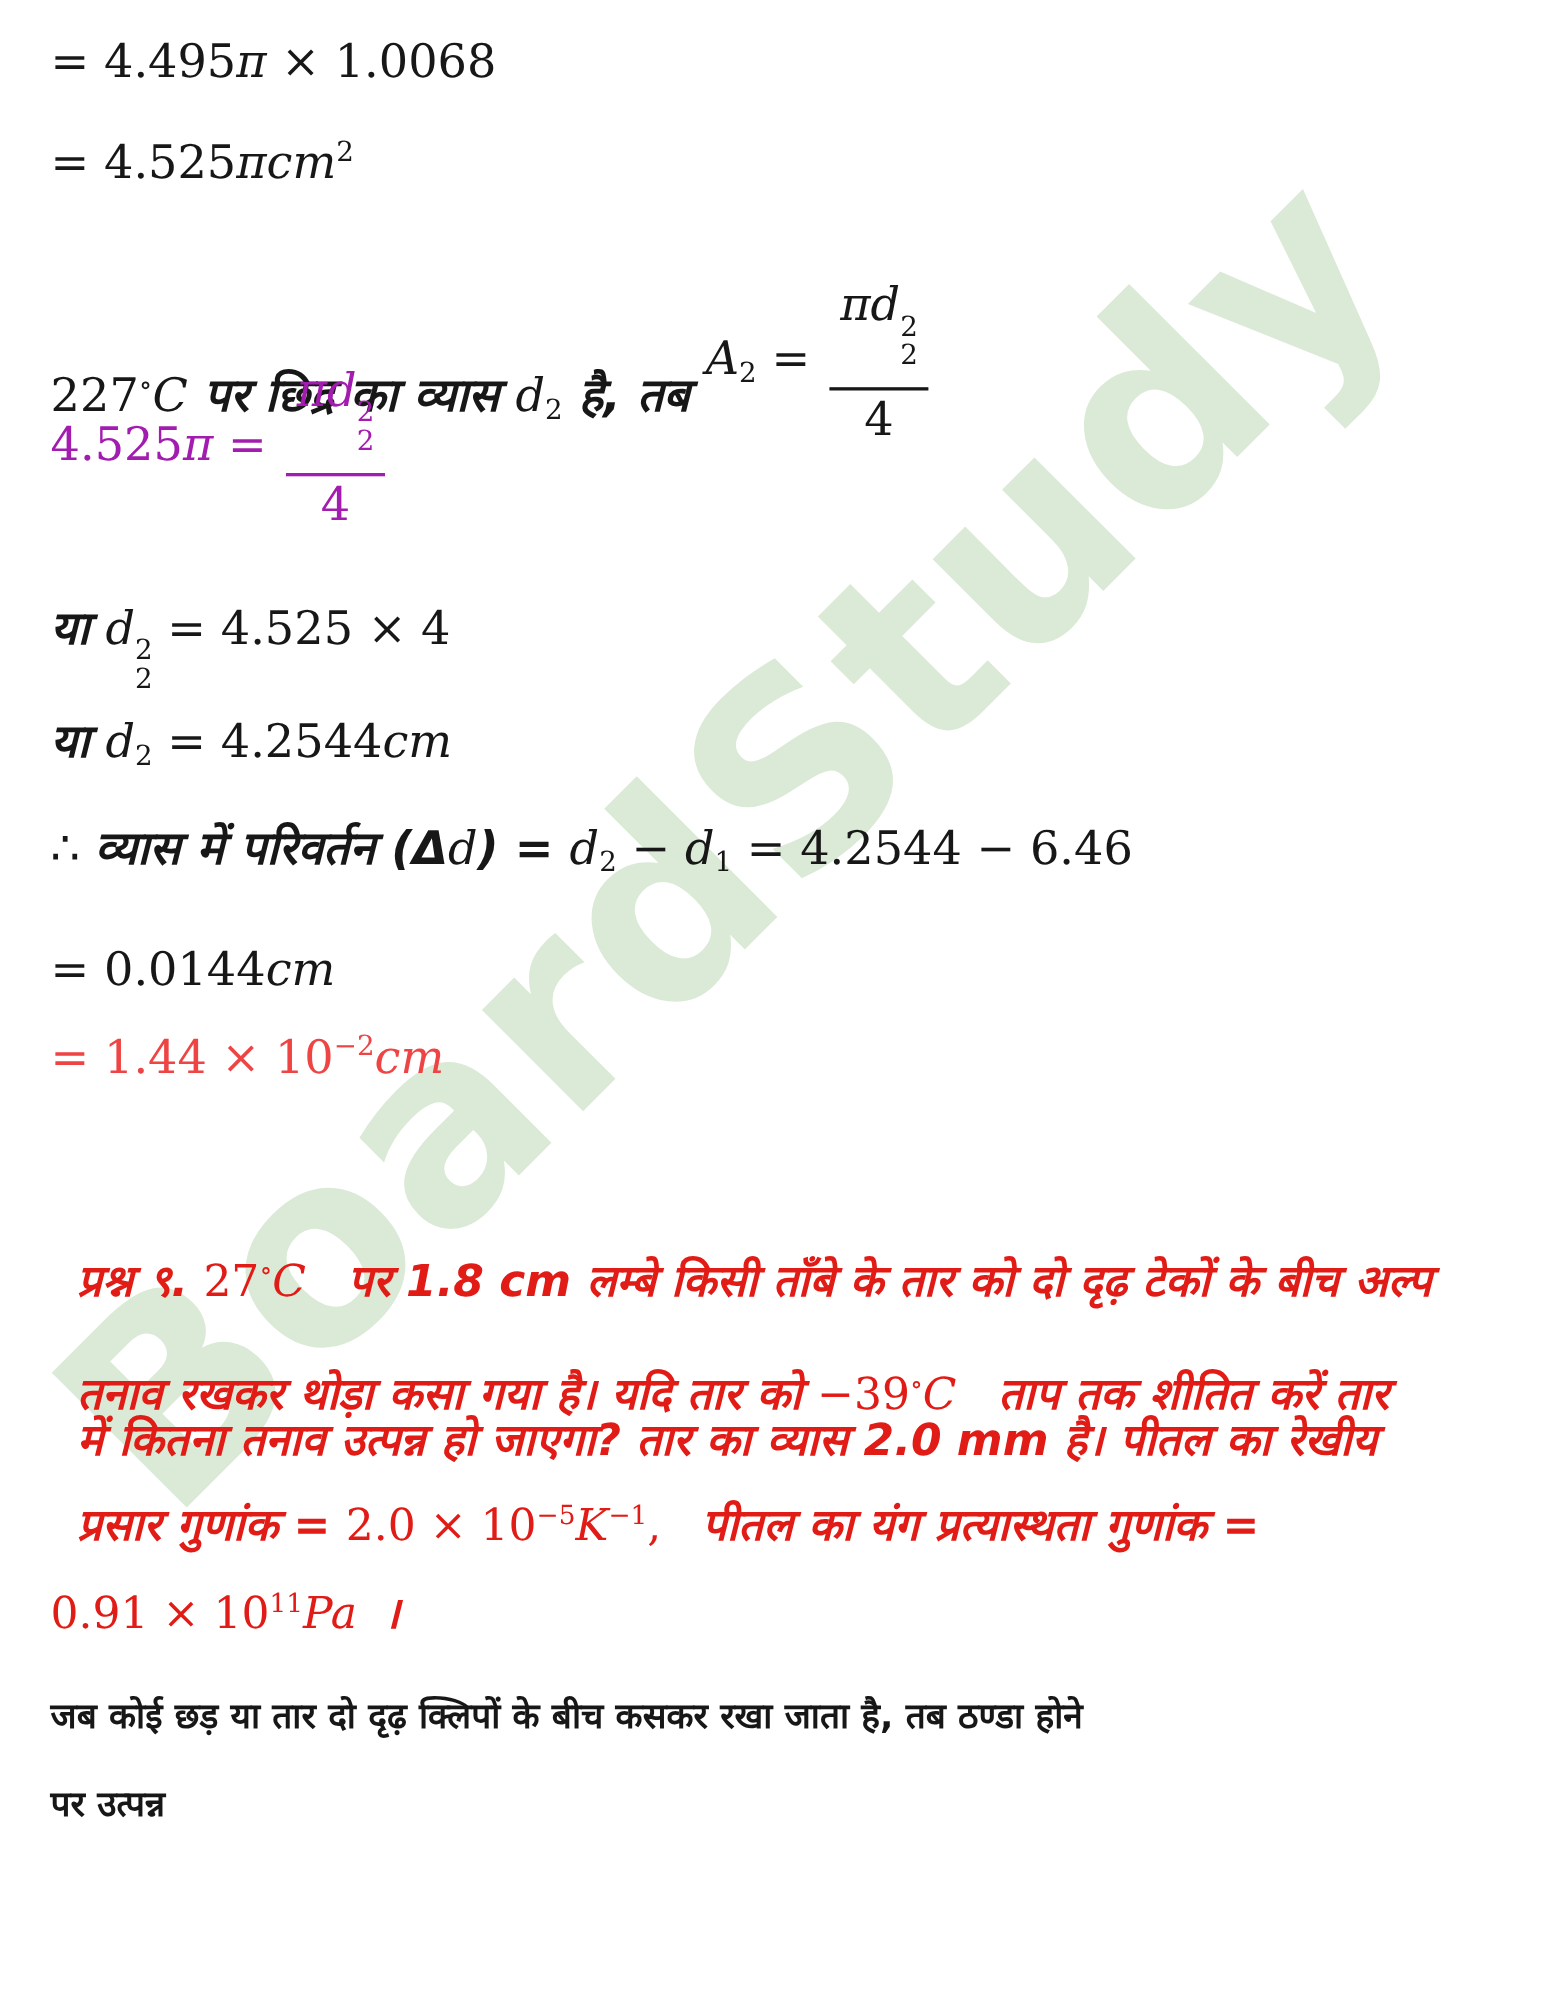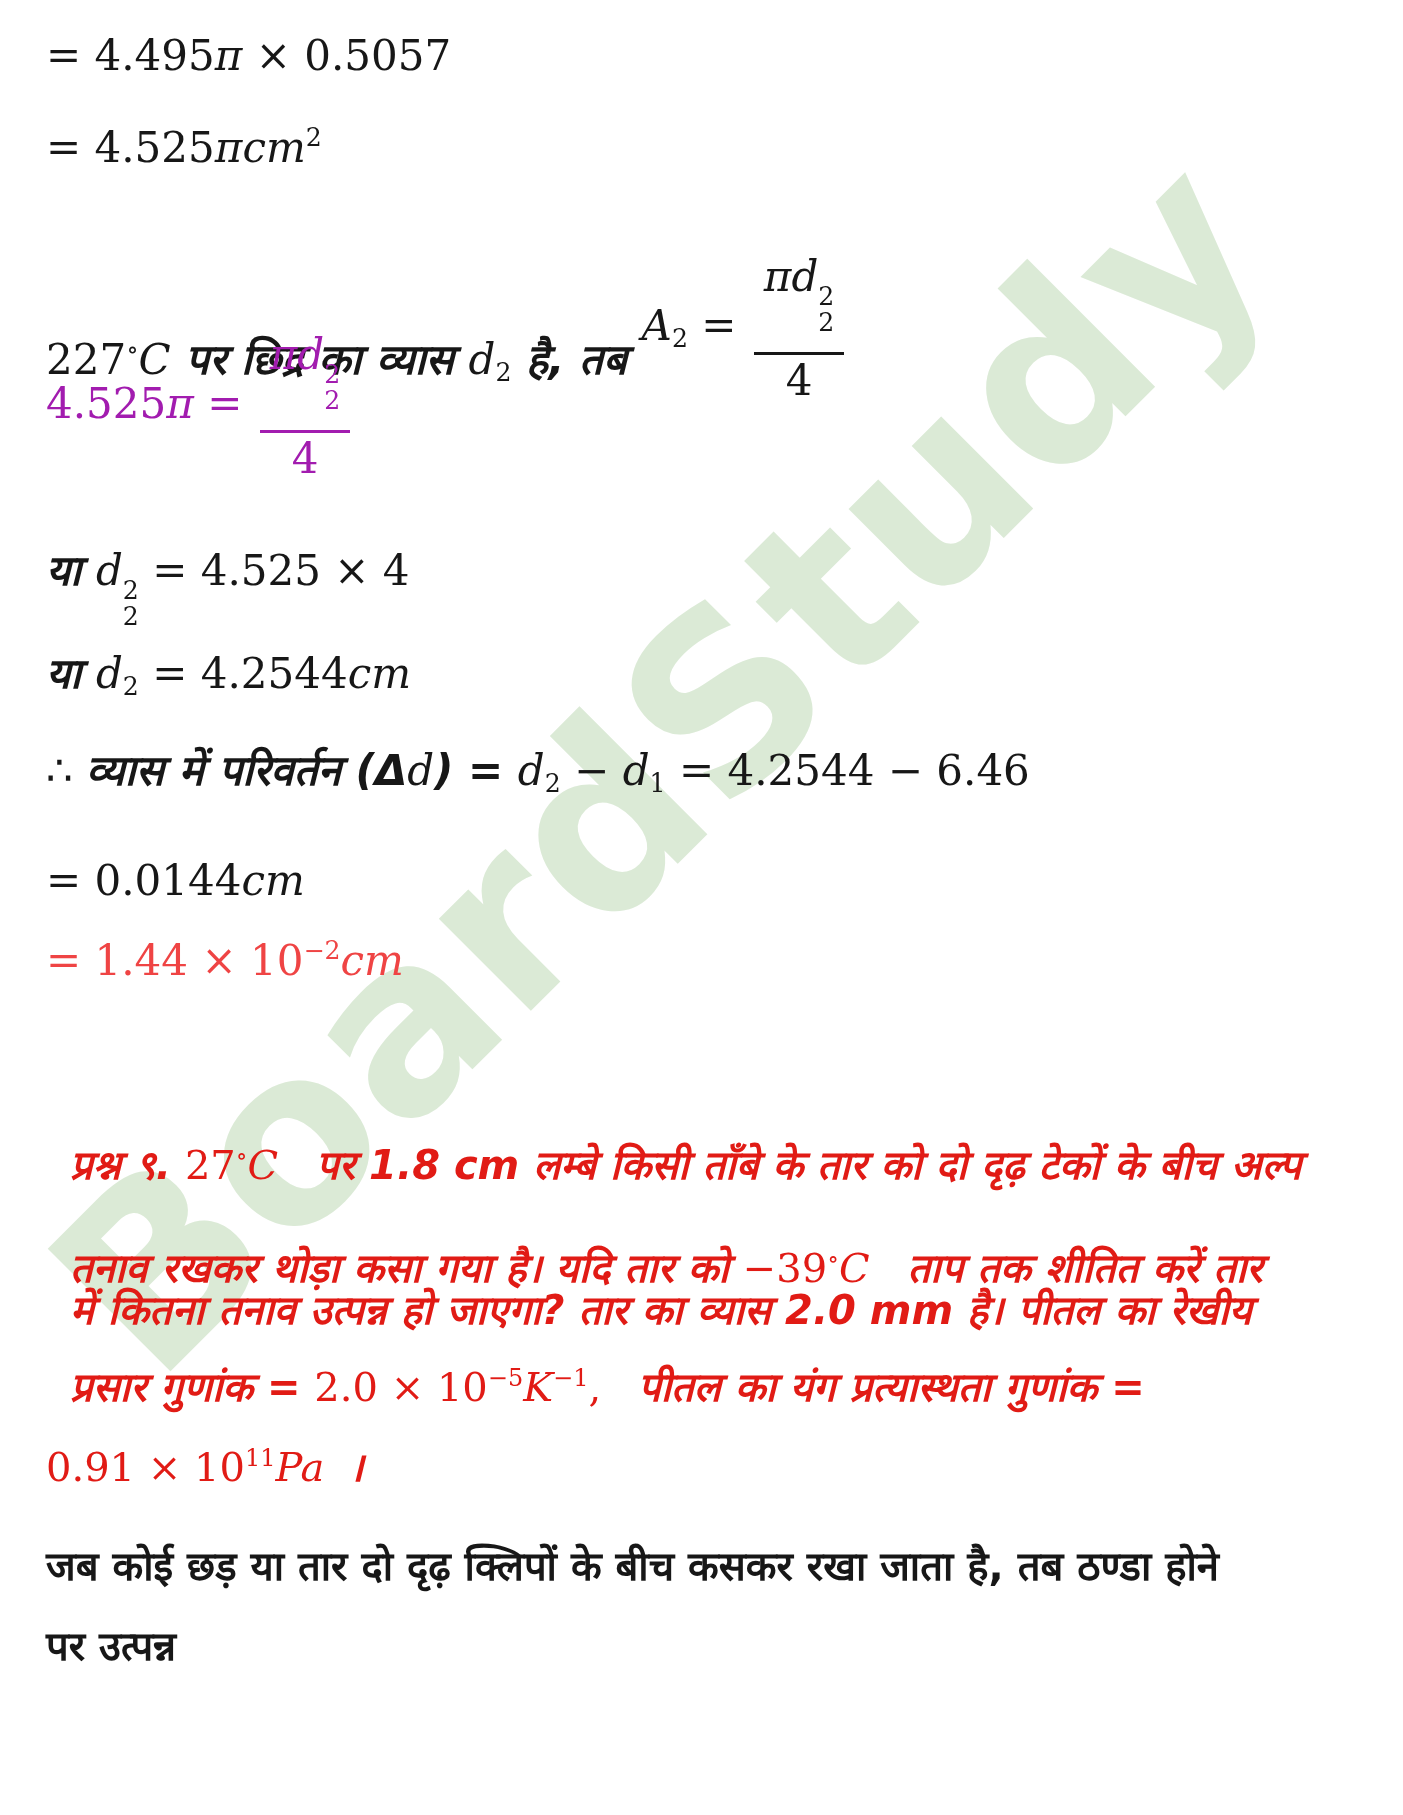--- a/index.html
+++ b/index.html
@@ -15,21 +15,21 @@
     font-family:"DejaVu Sans", sans-serif;
     font-weight:bold;font-size:238px;letter-spacing:2px;
     white-space:nowrap;z-index:0;user-select:none;
   }
   .line{
     position:absolute;left:46px;white-space:nowrap;z-index:1;
     line-height:1.25;
   }
   .sol-line{font-size:42px;}
   .q-line{font-size:40px;}
-  .ans-line{font-size:40px;line-height:1.3;}
+  .ans-line{font-size:32px;line-height:1.3;}
   .mt{font-style:normal;}
   .mi{font-style:italic;}
   .hindi{font-family:"DejaVu Sans", sans-serif;}
   .sol-line .hindi{font-weight:bold;font-style:italic;}
   .q-line .hindi{font-style:italic;font-weight:bold;margin-left:24px;}
   .ans-line .hindi{font-weight:bold;}
   .line sup{font-size:0.60em;vertical-align:0.62em;line-height:0;}
   .line sub{font-size:0.60em;vertical-align:-0.28em;line-height:0;}
   .frac{
     display:inline-block;vertical-align:middle;text-align:center;
@@ -43,21 +43,21 @@
   }
   .ss span{display:block;}
   .raised{position:relative;top:-34px;display:inline-block;}
 </style>
 </head>
 <body>
 
 <div class="page">
   <div class="wm" style="color: rgb(219, 234, 214);">BoardStudy</div>
   <div>
-      <div class="line sol-line" style="top: 30px; color: rgb(23, 23, 23);"><span class="mt">= 4.495</span><span class="mi">π</span><span class="mt"> × 0.5057</span></div>
+      <div class="line sol-line" style="top: 30px; color: rgb(23, 23, 23);"><span class="mt">= 4.495</span><span class="mi">π</span><span class="mt"> × 1.0068</span></div>
       <div class="line sol-line" style="top: 122px; color: rgb(23, 23, 23);"><span class="mt">= 4.525</span><span class="mi">πcm</span><sup>2</sup></div>
       <div class="line sol-line" style="top: 288px; color: rgb(23, 23, 23);"><span class="mt">227</span><sup>∘</sup><span class="mi">C</span><span class="hindi"> पर छिद्र का व्यास </span><span class="mi">d</span><sub>2</sub><span class="hindi"> है, तब </span><span class="raised"><span class="mi">A</span><sub>2</sub><span class="mt"> = </span><span class="frac"><span class="num"><span class="mi">πd</span><span class="ss">
                 <span>2</span>
                 <span>2</span>
               </span></span><span class="den"><span class="mt">4</span></span></span></span></div>
       <div class="line sol-line" style="top: 332px; color: #a21caf;"><span class="mt">4.525</span><span class="mi">π</span><span class="mt"> = </span><span class="frac"><span class="num"><span class="mi">πd</span><span class="ss">
               <span>2</span>
               <span>2</span>
             </span></span><span class="den"><span class="mt">4</span></span></span></div>
       <div class="line sol-line" style="top: 545px; color: rgb(23, 23, 23);"><span class="hindi">या </span><span class="mi">d</span><span class="ss">

